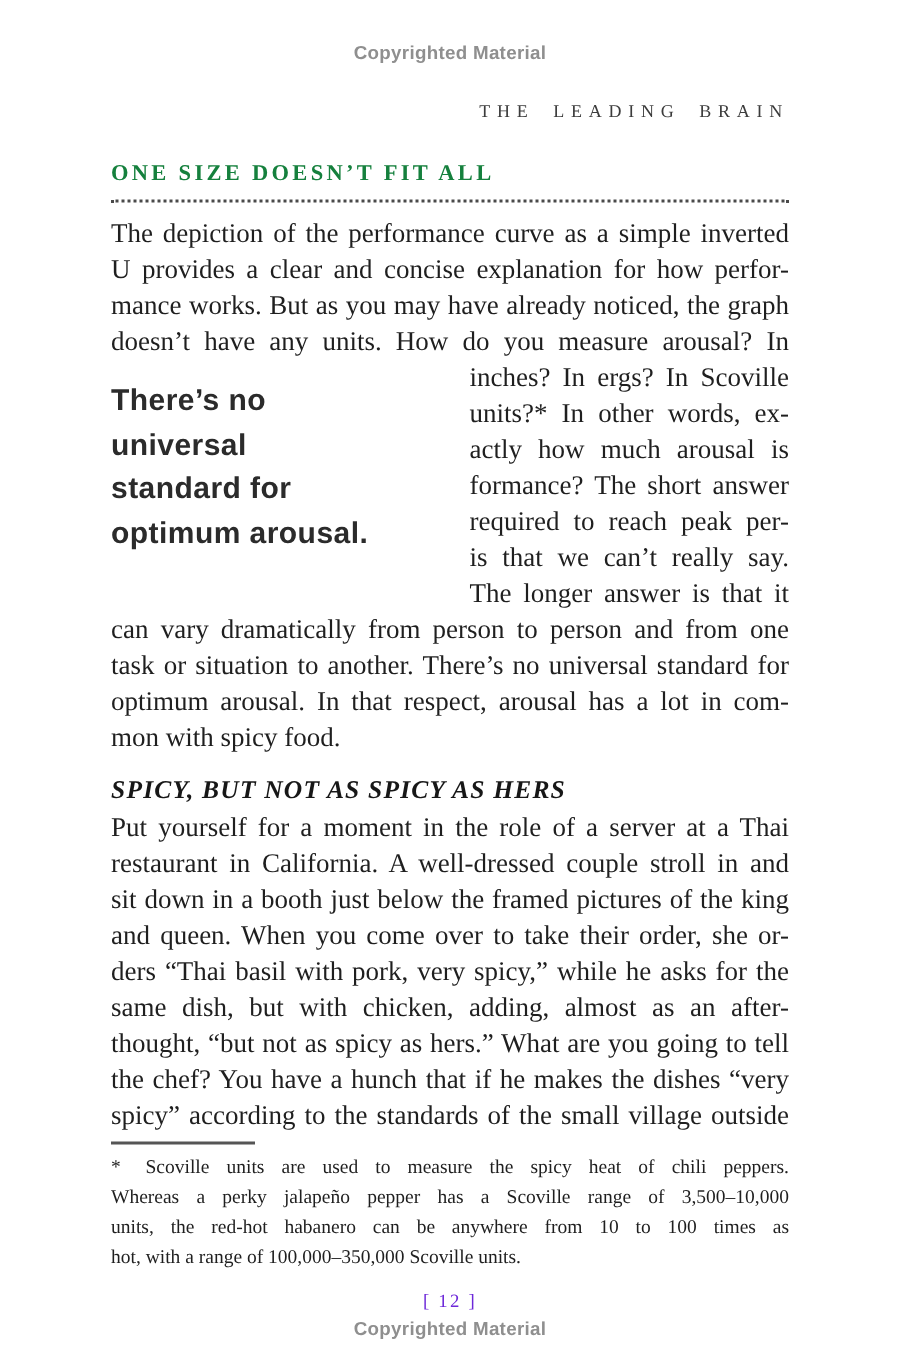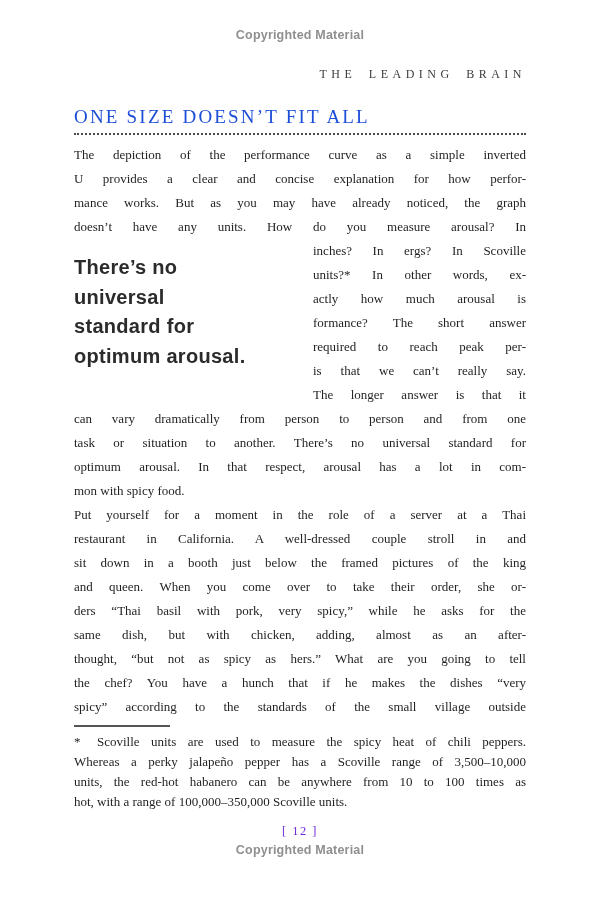--- a/index.html
+++ b/index.html
@@ -27,30 +27,30 @@
   .running-head {
     margin-top:25px;
     text-align:right;
     font-size:12px;
     letter-spacing:4.5px;
     word-spacing:5px;
     color:#3c3c3c;
   }
   .section1-title {
     margin-top:24px;
-    font-weight:400;
-    font-size:19px;
+    font-weight:700;
+    font-size:15px;
     line-height:21px;
     letter-spacing:2.2px;
-    color:#1d4ed8;
+    color:#15803d;
     padding-bottom:6px;
     border-bottom:2px dotted #4a4a4a;
   }
   .bodyline {
-    font-size:13px;
+    font-size:18px;
     line-height:24px;
     white-space:nowrap;
   }
   .j { text-align:justify; text-align-last:justify; white-space:normal; }
   .para1-top { margin-top:8px; }
   .quote-row { display:flex; }
   .pull-quote {
     width:223px;
     padding-top:14px;
     font-family:"Liberation Sans", sans-serif;
@@ -127,20 +127,21 @@
     </div>
   </div>
 
   <div>
     <div class="bodyline j">can vary dramatically from person to person and from one</div>
     <div class="bodyline j">task or situation to another. There’s no universal standard for</div>
     <div class="bodyline j">optimum arousal. In that respect, arousal has a lot in com-</div>
     <div class="bodyline">mon with spicy food.</div>
   </div>
 
+  <div class="section2-title">SPICY, BUT NOT AS SPICY AS HERS</div>
 
   <div>
     <div class="bodyline j">Put yourself for a moment in the role of a server at a Thai</div>
     <div class="bodyline j">restaurant in California. A well-dressed couple stroll in and</div>
     <div class="bodyline j">sit down in a booth just below the framed pictures of the king</div>
     <div class="bodyline j">and queen. When you come over to take their order, she or-</div>
     <div class="bodyline j">ders “Thai basil with pork, very spicy,” while he asks for the</div>
     <div class="bodyline j">same dish, but with chicken, adding, almost as an after-</div>
     <div class="bodyline j">thought, “but not as spicy as hers.” What are you going to tell</div>
     <div class="bodyline j">the chef? You have a hunch that if he makes the dishes “very</div>

